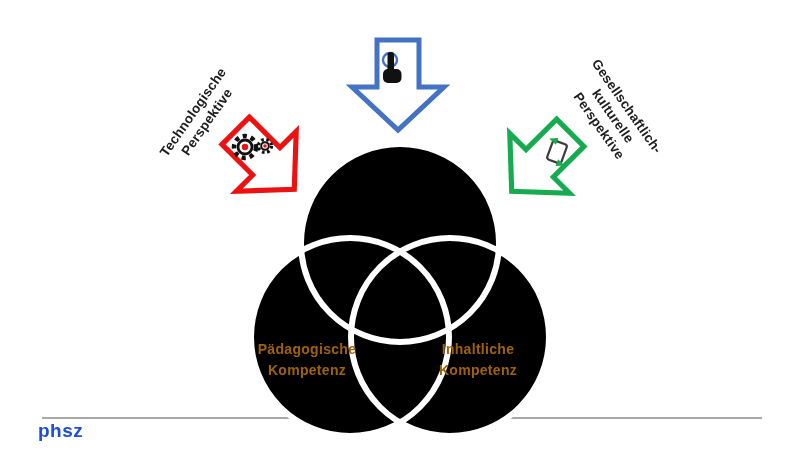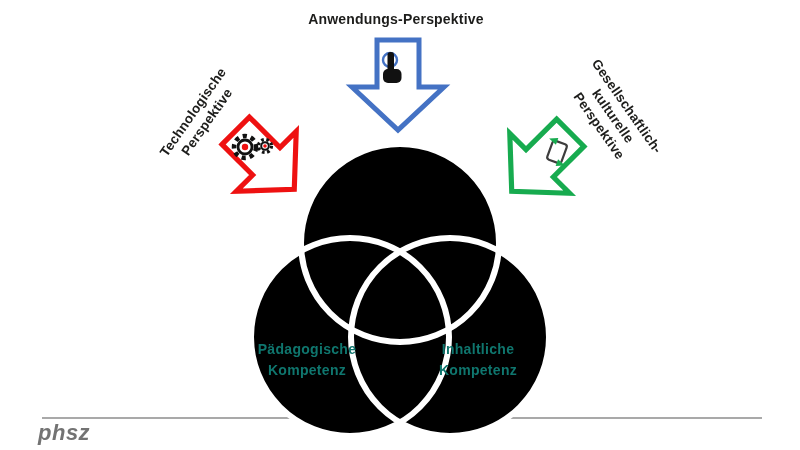--- a/index.html
+++ b/index.html
@@ -18,29 +18,29 @@
   }
   .lbl-left{
     left:200px;top:117px;transform:translate(-50%,-50%) rotate(-55deg);
     font-size:13.5px;line-height:17px;
   }
   .lbl-right{
     left:613px;top:116px;transform:translate(-50%,-50%) rotate(55deg);
     font-size:13.5px;line-height:17px;
   }
   .venn-lbl{
-    position:absolute;color:#0f766e;font-weight:700;white-space:pre-line;
+    position:absolute;color:#a16207;font-weight:700;white-space:pre-line;
     text-align:center;font-size:14px;line-height:21px;letter-spacing:0.3px;
     transform:translate(-50%,-50%);
   }
   .venn-lbl-left{left:307px;top:360px;}
   .venn-lbl-right{left:478px;top:360px;}
   .logo{
-    position:absolute;left:38px;top:420px;color:#737373;
-    font-size:22px;font-weight:700;letter-spacing:0.5px;font-style:italic;
+    position:absolute;left:38px;top:420px;color:#1d4ed8;
+    font-size:19px;font-weight:700;letter-spacing:0.5px;
   }
 </style>
 </head>
 <body>
 
 <div class="stage">
 
   <svg width="800" height="450" viewBox="0 0 800 450">
 
     <line x1="42" y1="418" x2="762" y2="418" stroke-width="1.7" stroke="#8C8C8C"></line>
@@ -82,21 +82,20 @@
       <rect x="383" y="69" width="18.5" height="14" rx="5" fill="#111"></rect>
     </g>
 
     <g transform="translate(557,152) rotate(20)">
       <rect x="-7.5" y="-10" width="15" height="20" rx="2.5" fill="#ffffff" stroke="#3d3d3d" stroke-width="2.2"></rect>
       <polygon points="-3.5,-13.5 -3.5,-6.5 -12,-10" fill="#17AB4F"></polygon>
       <polygon points="3.5,6.5 3.5,13.5 12,10" fill="#17AB4F"></polygon>
     </g>
   </svg>
 
-  <div class="lbl lbl-top">Anwendungs-Perspektive</div>
 
   <div class="lbl lbl-left">Technologische
 Perspektive</div>
 
   <div class="lbl lbl-right">Gesellschaftlich-
 kulturelle
 Perspektive</div>
 
   <div class="venn-lbl venn-lbl-left">Pädagogische
 Kompetenz</div>

